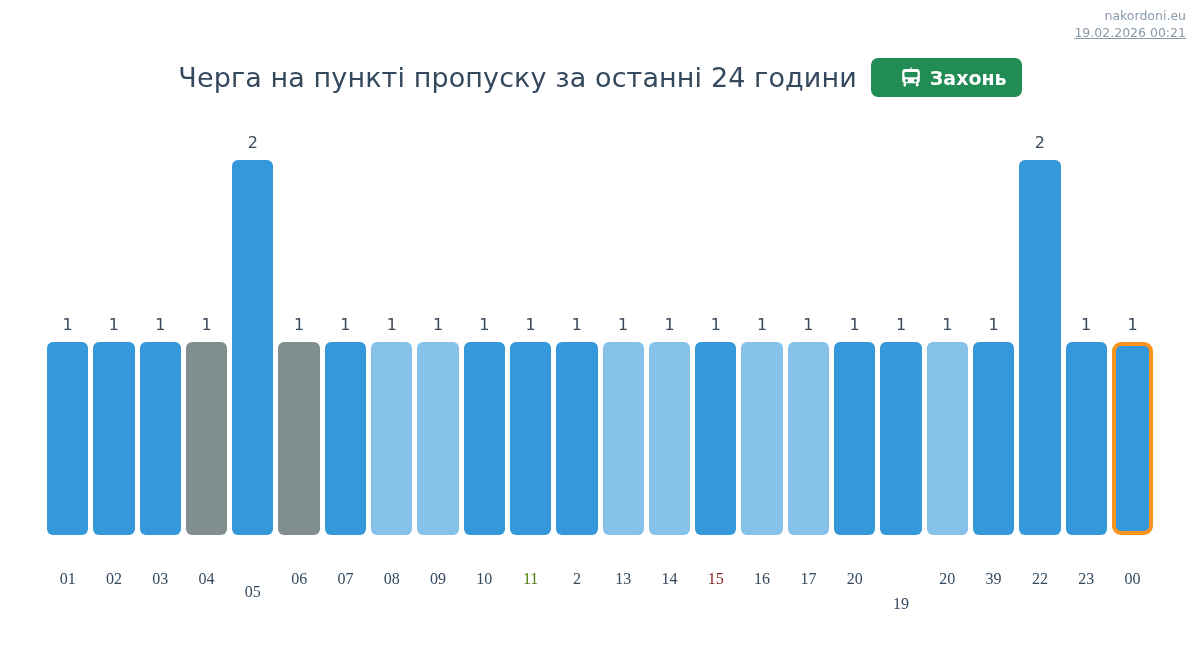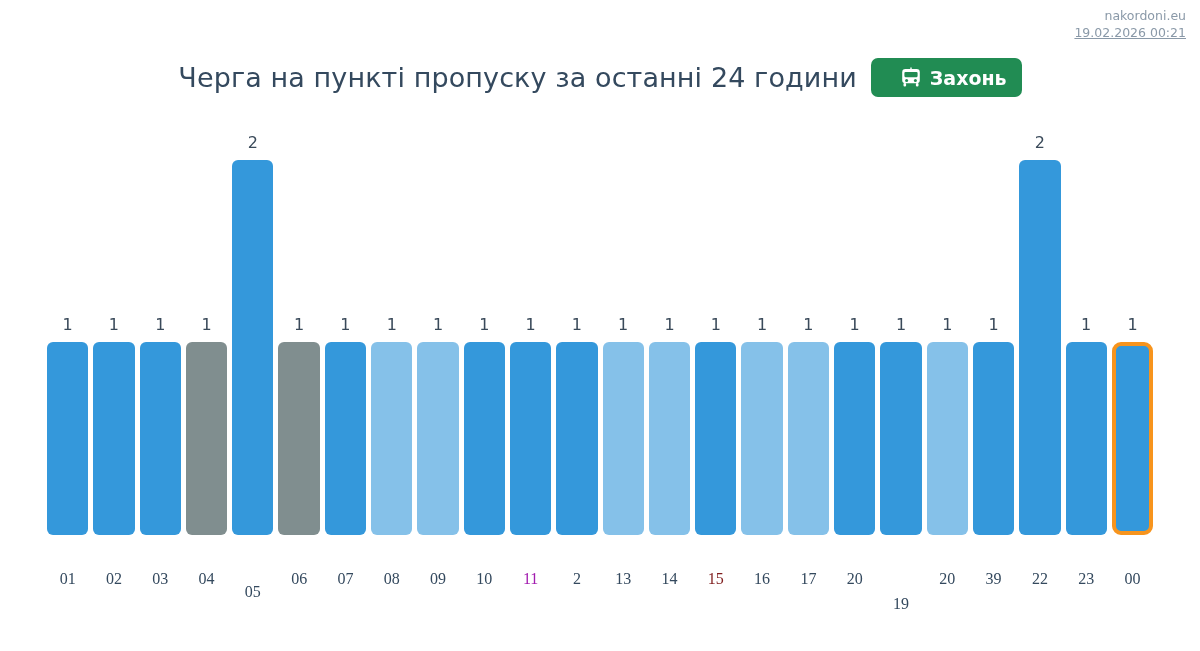--- a/index.html
+++ b/index.html
@@ -271,21 +271,21 @@
     <div class="xtick" style="color: rgb(52, 73, 94);">01</div>
     <div class="xtick" style="color: rgb(52, 73, 94);">02</div>
     <div class="xtick" style="color: rgb(52, 73, 94);">03</div>
     <div class="xtick" style="color: rgb(52, 73, 94);">04</div>
     <div class="xtick" style="color: rgb(52, 73, 94); margin-top: 13px;">05</div>
     <div class="xtick" style="color: rgb(52, 73, 94);">06</div>
     <div class="xtick" style="color: rgb(52, 73, 94);">07</div>
     <div class="xtick" style="color: rgb(52, 73, 94);">08</div>
     <div class="xtick" style="color: rgb(52, 73, 94);">09</div>
     <div class="xtick" style="color: rgb(52, 73, 94);">10</div>
-    <div class="xtick" style="color: #a21caf;">11</div>
+    <div class="xtick" style="color: #4d7c0f;">11</div>
     <div class="xtick" style="color: rgb(52, 73, 94);">2</div>
     <div class="xtick" style="color: rgb(52, 73, 94);">13</div>
     <div class="xtick" style="color: rgb(52, 73, 94);">14</div>
     <div class="xtick" style="color: #7f1d1d;">15</div>
     <div class="xtick" style="color: rgb(52, 73, 94);">16</div>
     <div class="xtick" style="color: rgb(52, 73, 94);">17</div>
     <div class="xtick" style="color: rgb(52, 73, 94);">20</div>
     <div class="xtick" style="color: rgb(52, 73, 94); margin-top: 25px;">19</div>
     <div class="xtick" style="color: rgb(52, 73, 94);">20</div>
     <div class="xtick" style="color: rgb(52, 73, 94);">39</div>

